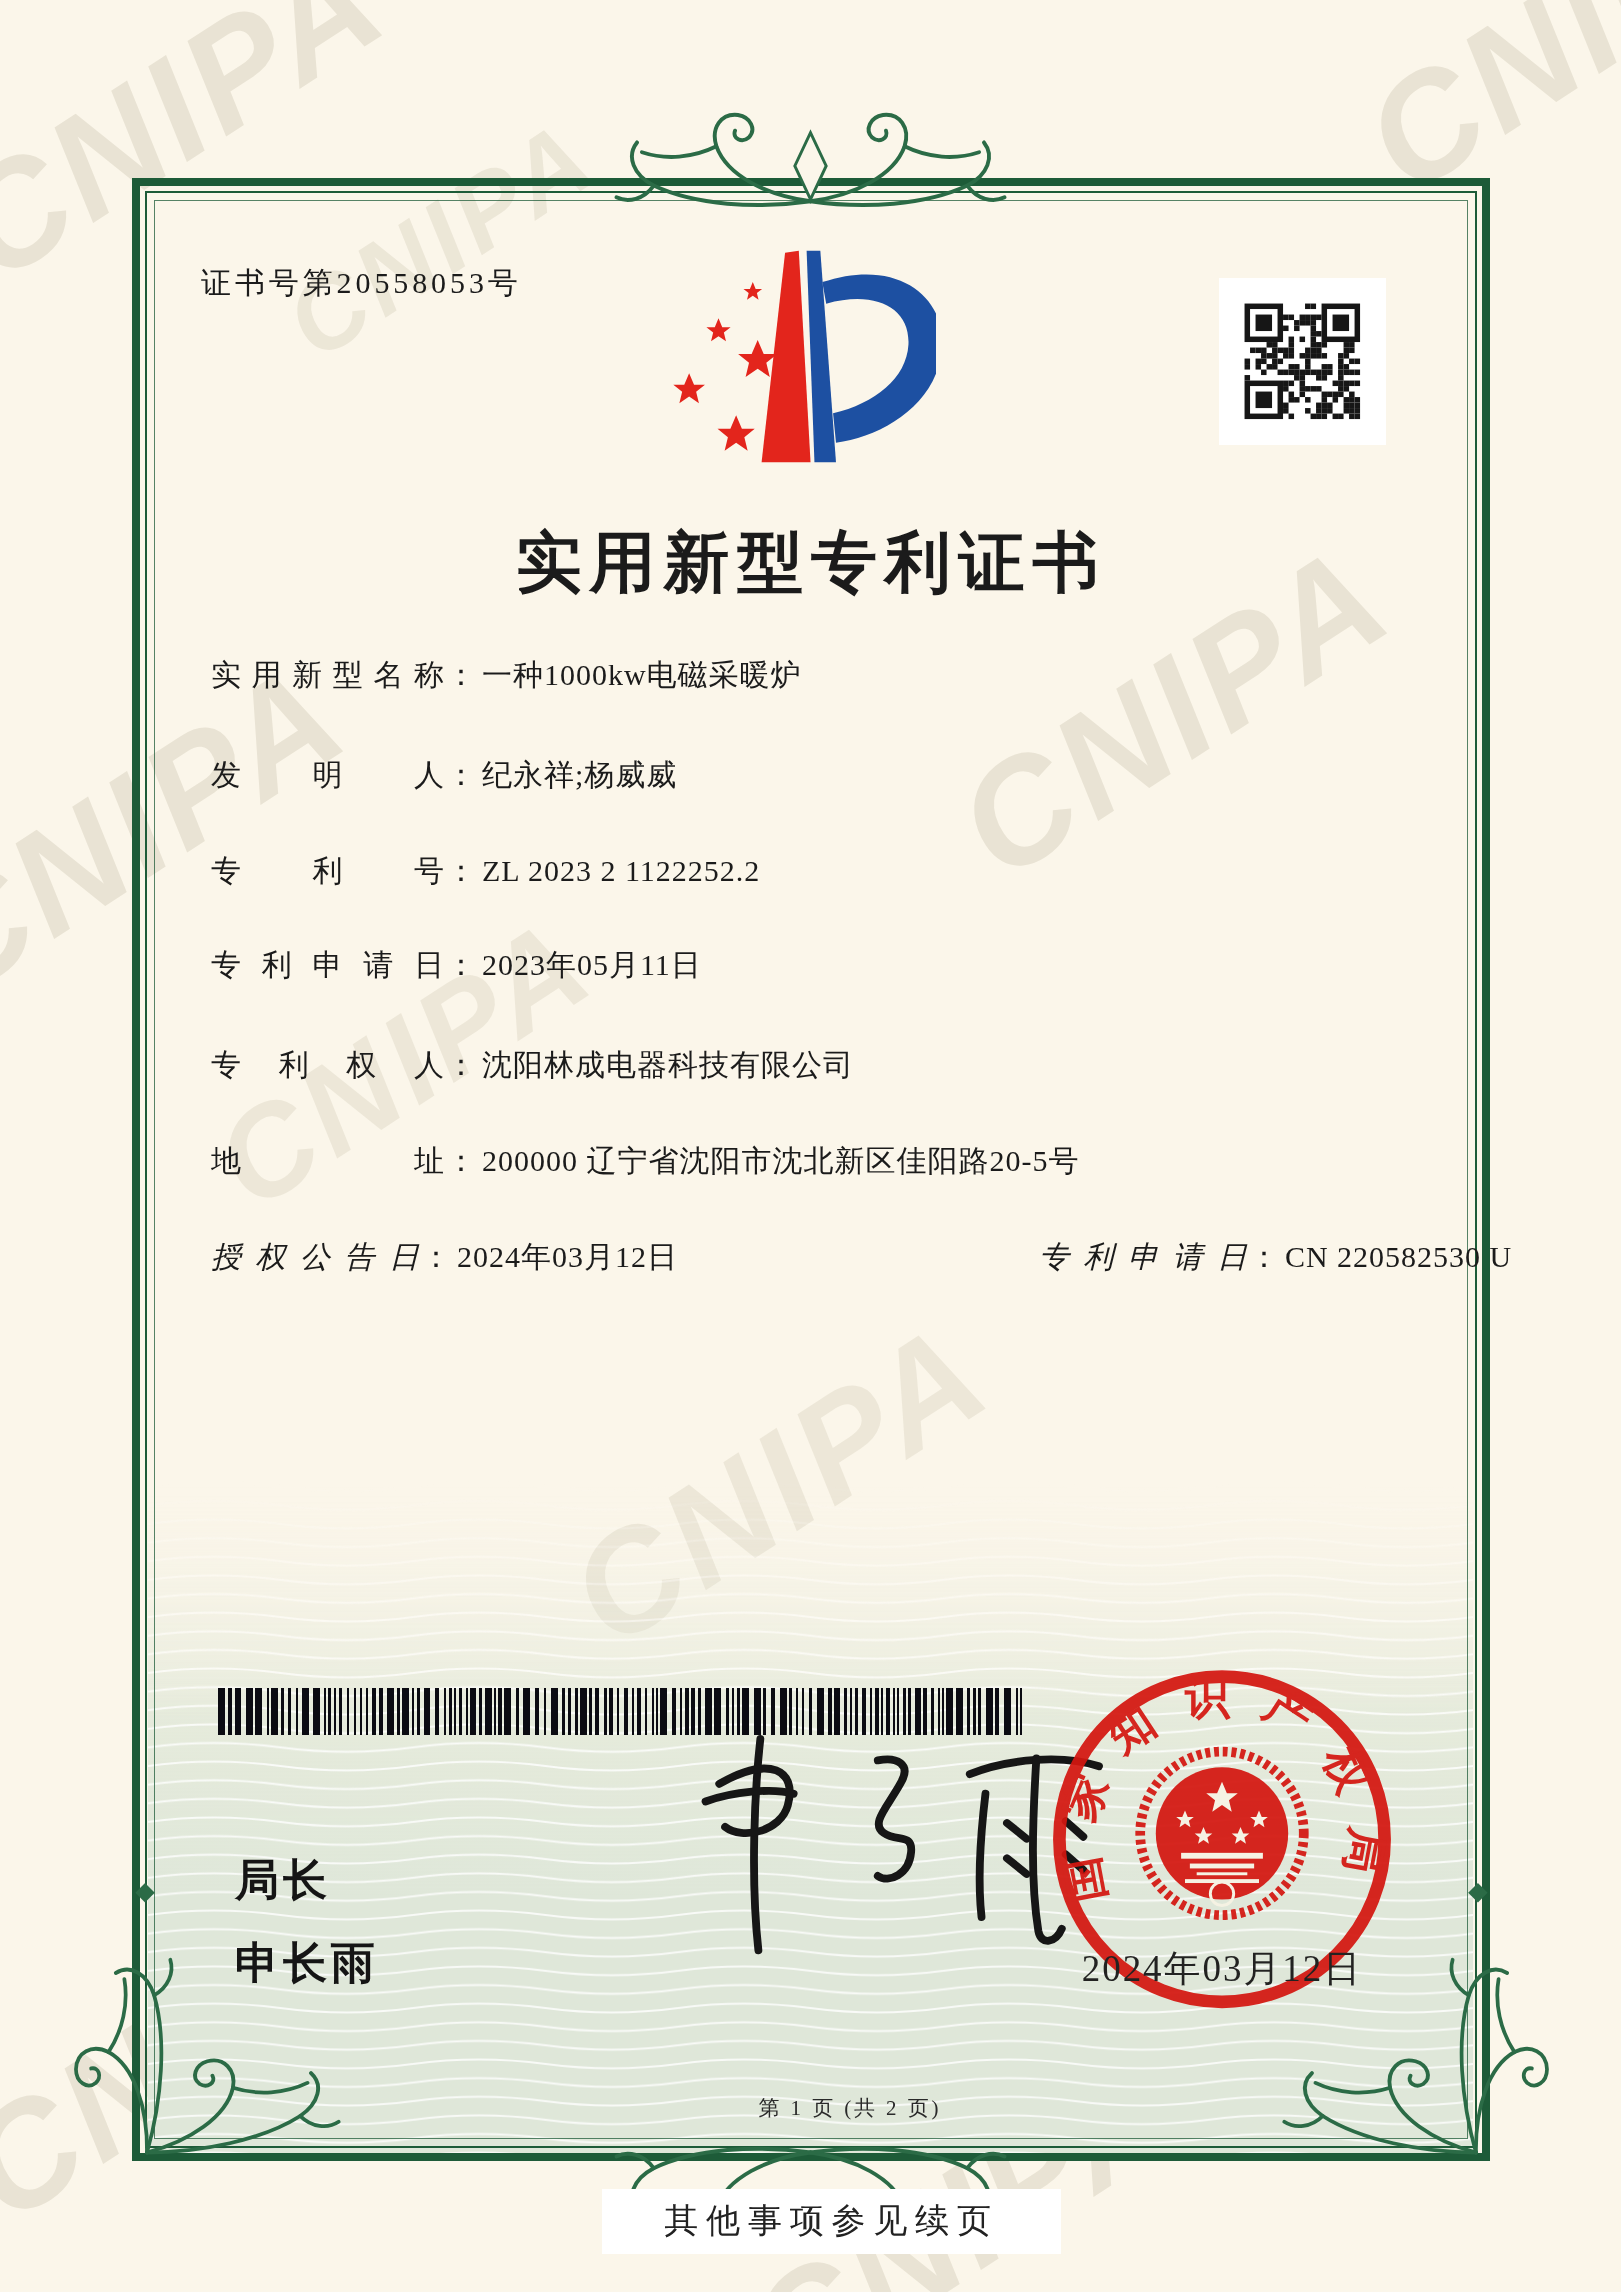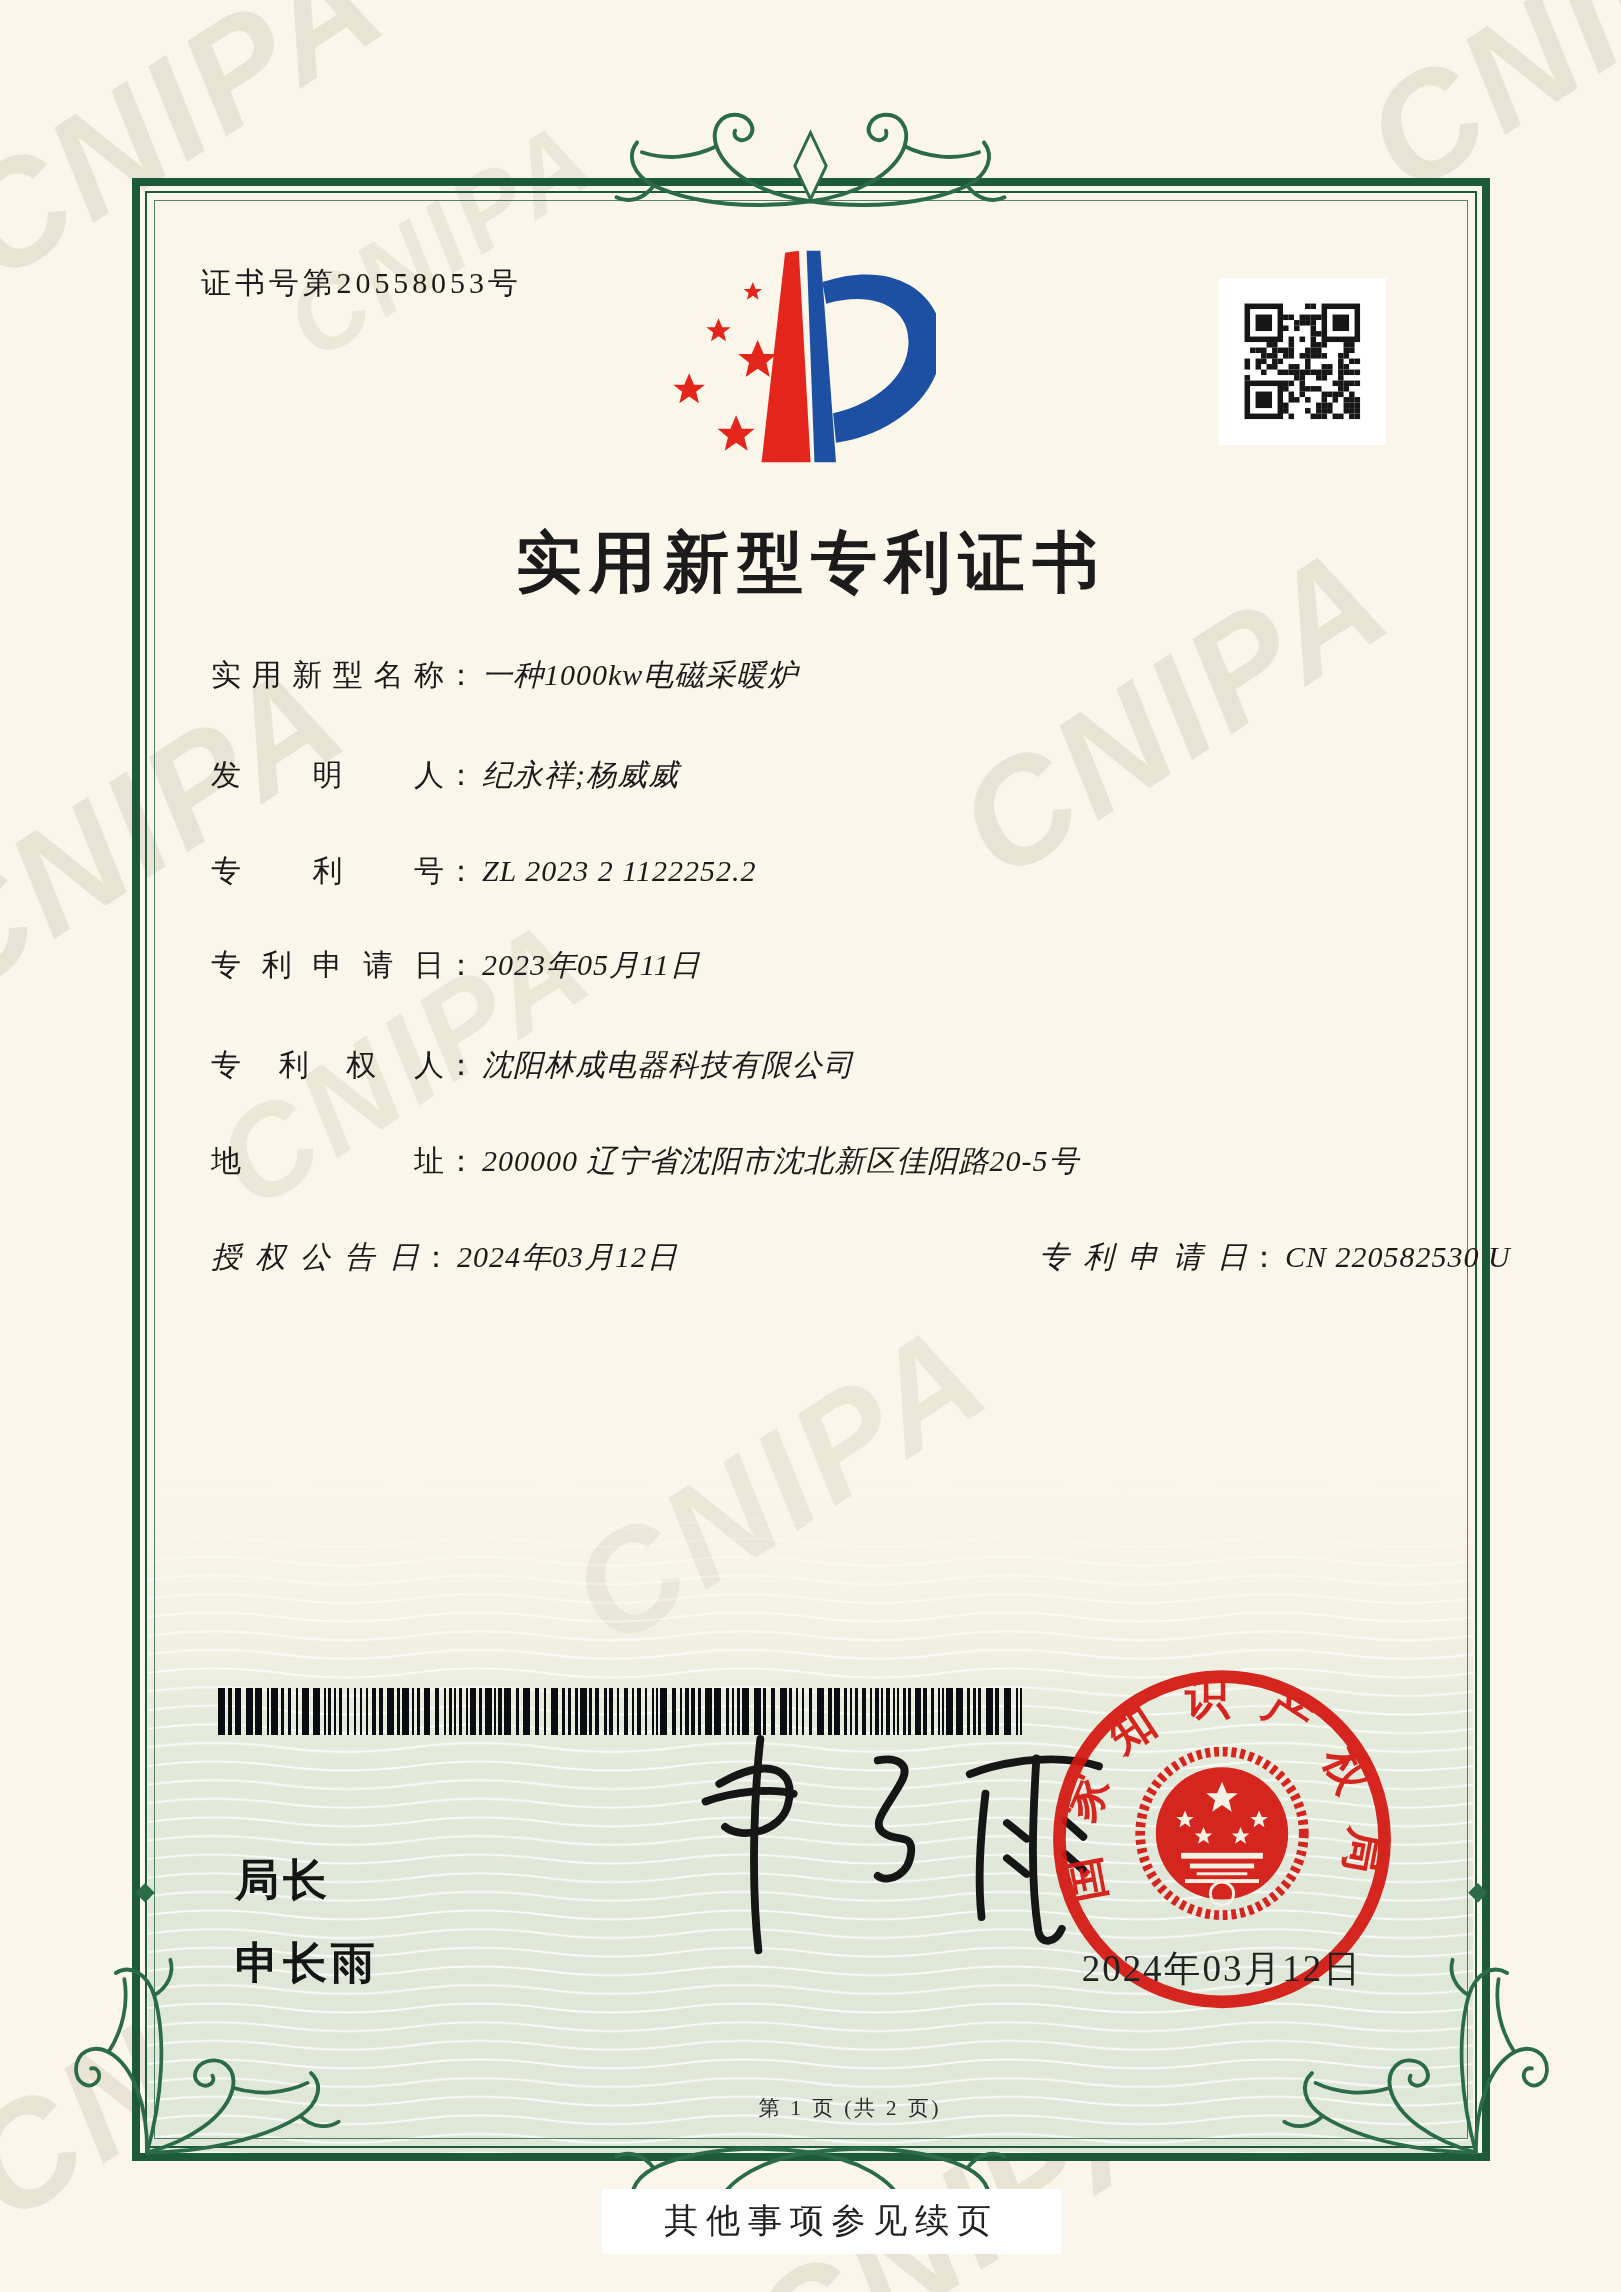--- a/index.html
+++ b/index.html
@@ -23,21 +23,21 @@
   
   .cert-no{position:absolute;left:201px;top:263px;font-size:30px;letter-spacing:3.9px;z-index:4;}
   .logo{position:absolute;left:642px;top:241px;z-index:4;}
   .qr{position:absolute;left:1219px;top:278px;width:167px;height:167px;background:#fff;z-index:4;}
   .title{position:absolute;left:132px;width:1358px;top:518px;text-align:center;font-size:66px;
          font-weight:bold;letter-spacing:7.8px;z-index:4;}
   .row{position:absolute;left:211px;font-size:30px;z-index:4;white-space:nowrap;}
   .lab{display:inline-block;width:233px;text-align:justify;text-align-last:justify;vertical-align:bottom;}
   .lab2{display:inline-block;width:208px;text-align:justify;text-align-last:justify;vertical-align:bottom;font-style:italic;}
   .colon{display:inline-block;margin:0 5.9px 0 2px;}
-  .val{letter-spacing:1px;font-style:italic;}
+  .val{letter-spacing:1px;}
   .grant2{position:absolute;left:828px;top:0;}
   .paras{position:absolute;left:211px;width:1208px;top:1321px;z-index:4;font-size:28px;
          line-height:2.38;text-align:justify;letter-spacing:1px;}
   .paras p{margin:0;text-indent:2em;}
   .barcode{position:absolute;left:218px;top:1688px;width:823px;height:47px;z-index:4;font-size:0;}
   .barcode i{display:inline-block;height:100%;background:#0b0b12;vertical-align:top;}
   .signer{position:absolute;left:235px;top:1839px;z-index:4;font-family:"Liberation Sans",sans-serif;
           font-weight:bold;font-size:44px;line-height:1.88;letter-spacing:3.9px;color:#151515;}
   .sig{position:absolute;left:676px;top:1733px;z-index:5;}
   .seal{position:absolute;left:1037px;top:1651px;z-index:6;}

